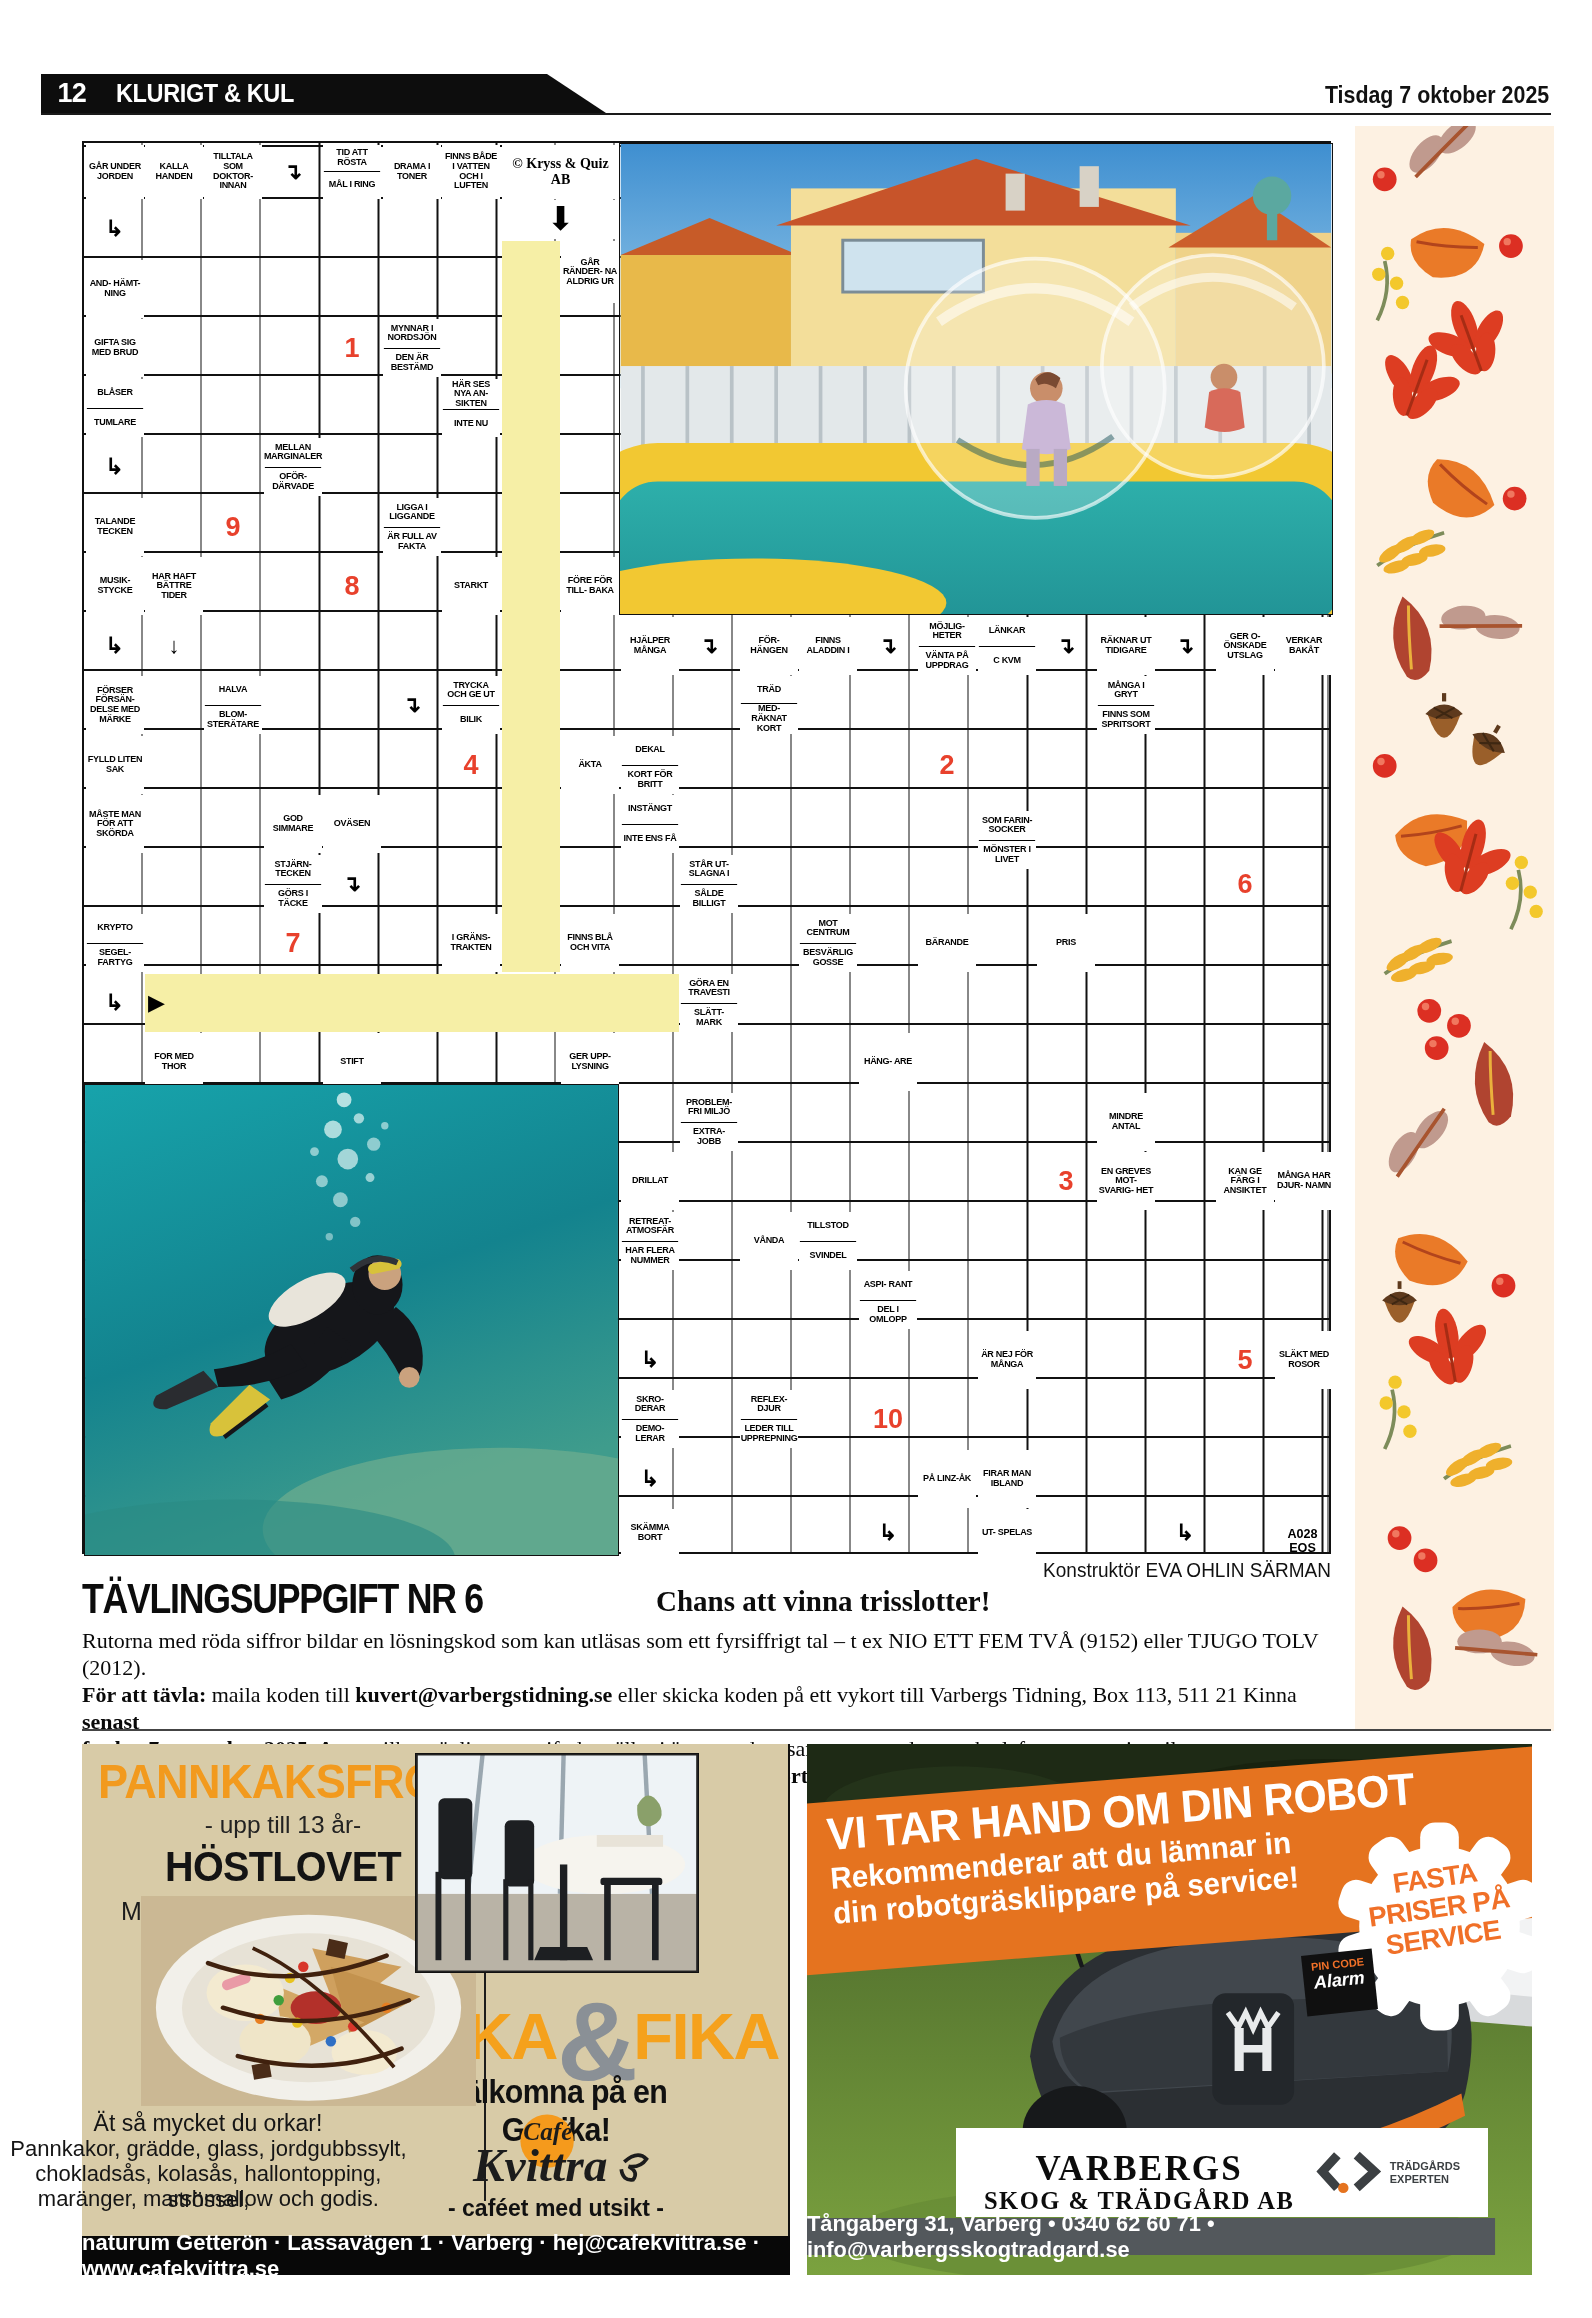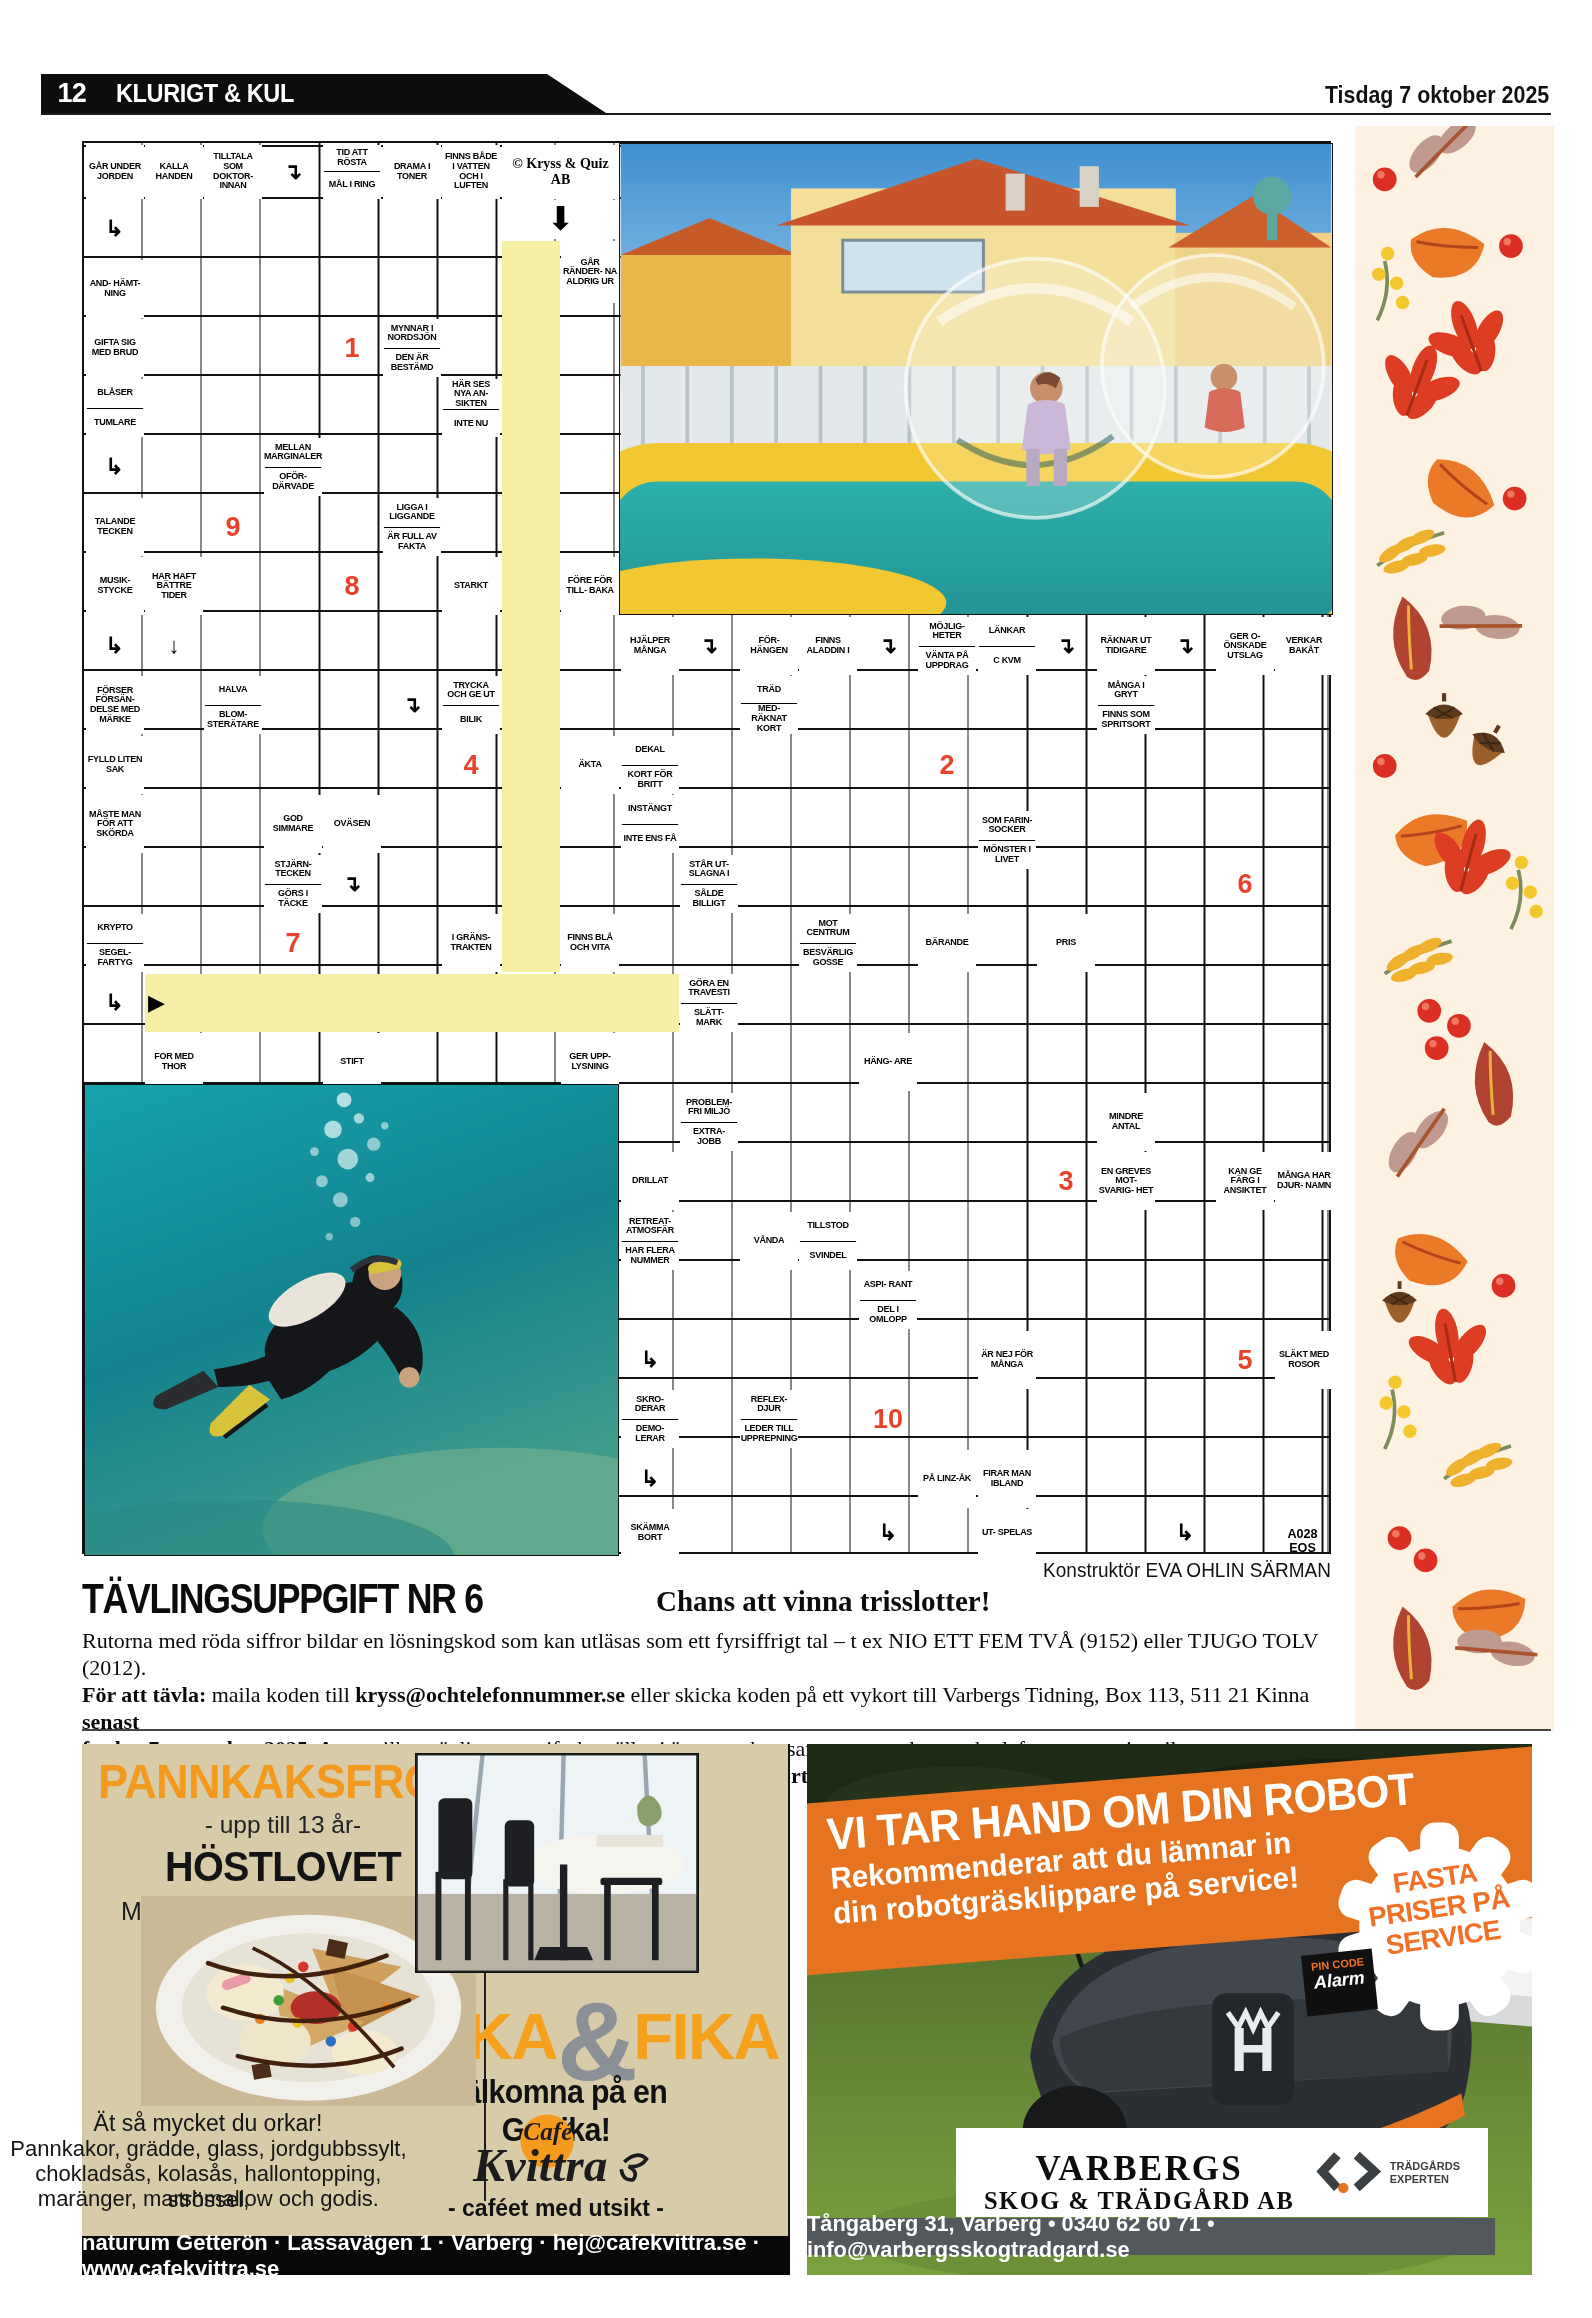--- a/index.html
+++ b/index.html
@@ -574,21 +574,21 @@
       <use href="#lfO" transform="translate(140,1960) rotate(15)"></use>
       <use href="#lfD" transform="translate(70,2100)"></use>
       <use href="#lfT" transform="translate(180,2060) rotate(35)"></use>
     </svg>
   </div>
 
   <div id="contest-title">TÄVLINGSUPPGIFT NR 6</div>
   <div id="contest-subtitle">Chans att vinna trisslotter!</div>
   <div id="contest-body">
       <div><span>Rutorna med röda siffror bildar en lösningskod som kan utläsas som ett fyrsiffrigt tal – t ex NIO ETT FEM TVÅ (9152) eller TJUGO TOLV (2012).</span></div>
-      <div><b>För att tävla:</b><span> maila koden till </span><b>kryss@ochtelefonnummer.se</b><span> eller skicka koden på ett vykort till Varbergs Tidning, Box 113, 511 21 Kinna </span><b>senast</b></div>
+      <div><b>För att tävla:</b><span> maila koden till </span><b>kuvert@varbergstidning.se</b><span> eller skicka koden på ett vykort till Varbergs Tidning, Box 113, 511 21 Kinna </span><b>senast</b></div>
       <div><b>fredag 7 november 2025. Ange</b><span> vilken tävlingsuppgift det gäller i ämnesraden, samt namn, adress ochtelefonnummer i mailet.</span></div>
       <div><span>Lös gärna flera tävlingsuppgifter men </span><b>det är viktigt med ett separat mail/vykort per tävlingsuppgift (fler vykort i ett kuvert är ok).</b></div>
     </div>
   <div id="rule2"></div>
 
   <div id="cafe-ad">
     <div id="cafe-left">
       <div id="pf-headline">PANNKAKSFROSSA</div>
       <div id="pf-sub">- upp till 13 år-</div>
       <div id="pf-title2">HÖSTLOVET</div>

